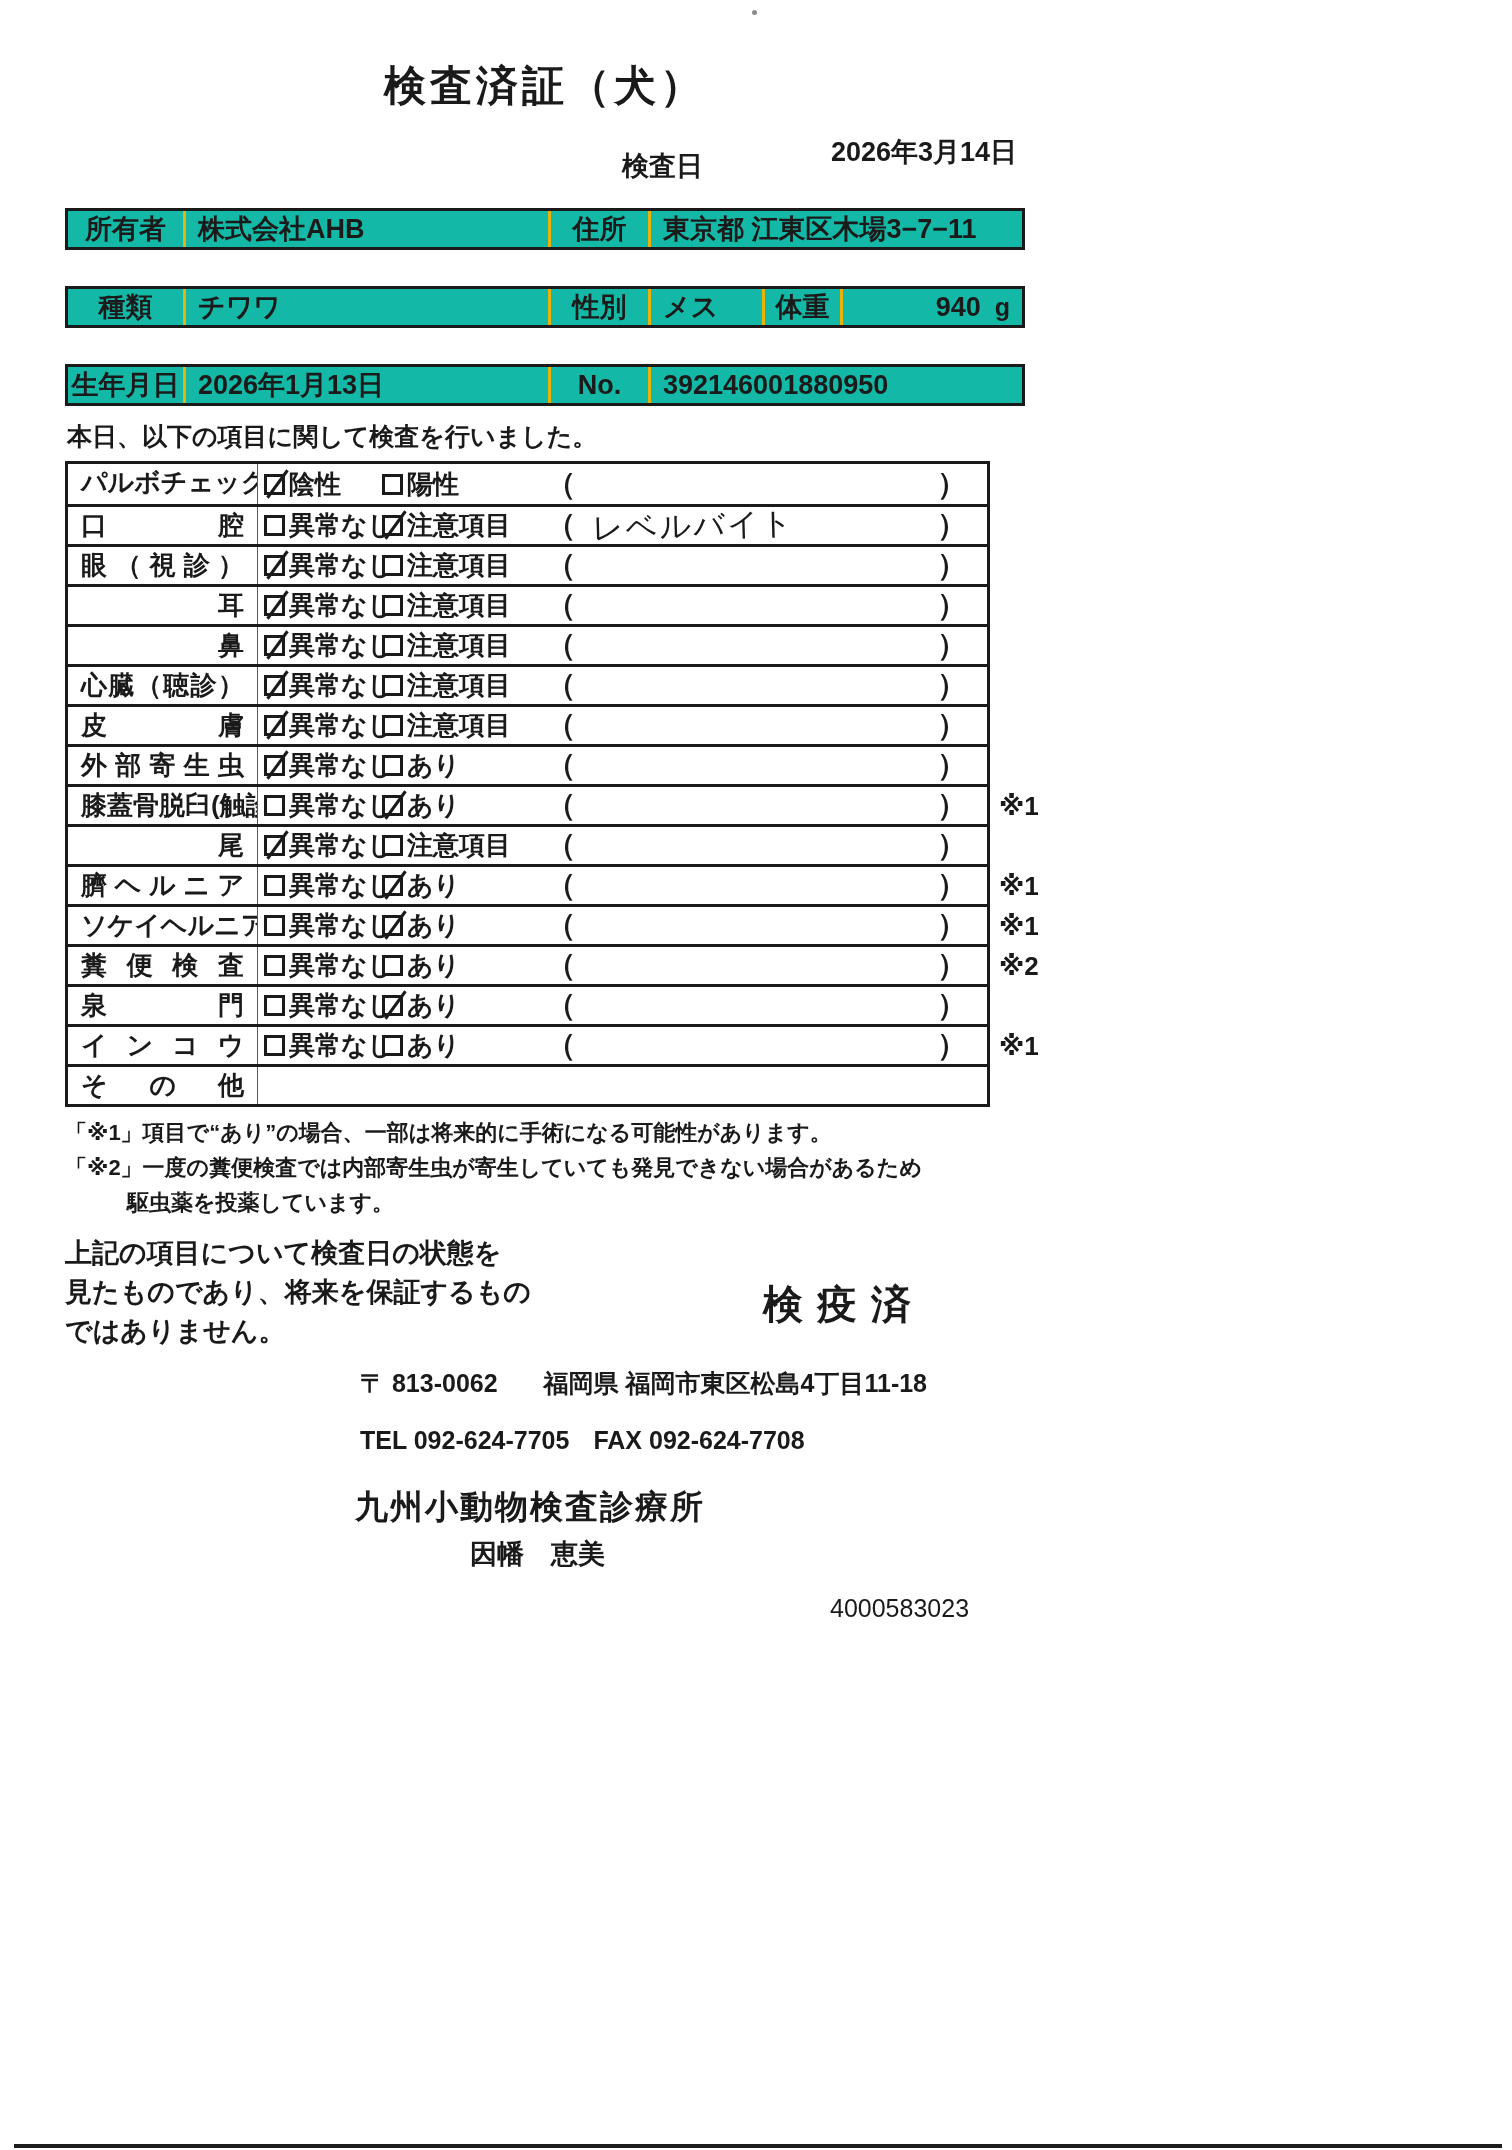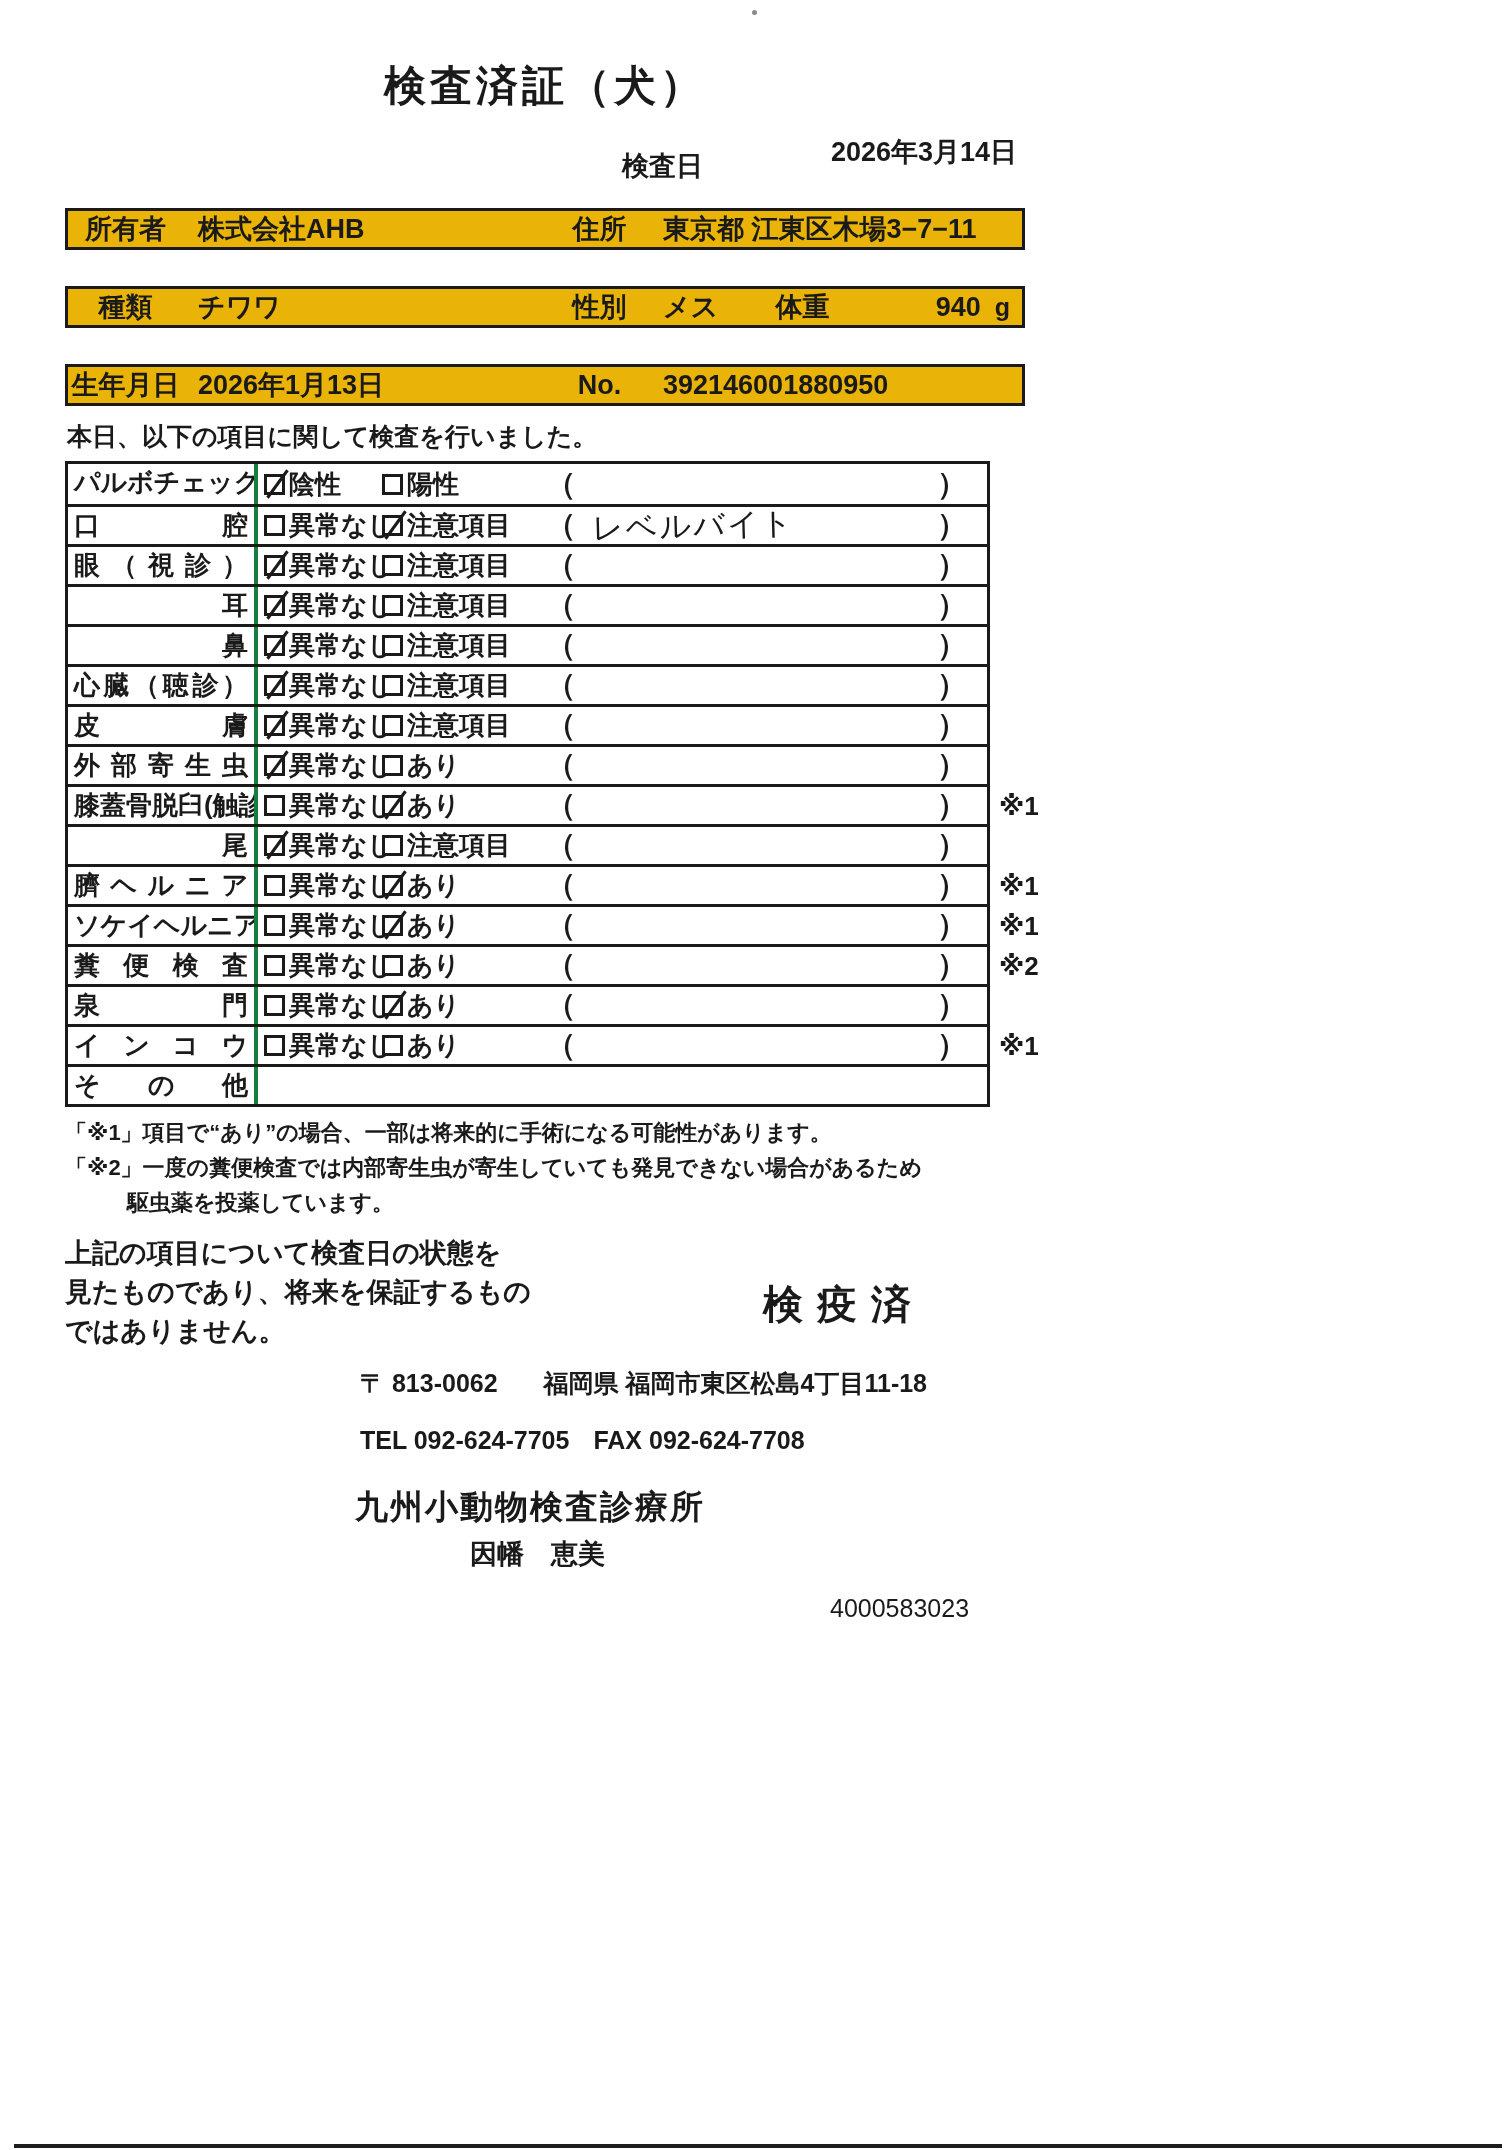--- a/index.html
+++ b/index.html
@@ -11,21 +11,21 @@
   }
   .page { position:absolute; inset:0; background:#fff; overflow:hidden; }
   .doc { position:absolute; left:65px; top:48px; width:960px; }
 
   .title { font-size:42px; font-weight:700; text-align:center; letter-spacing:4px; margin:10px 0 20px; }
 
   .date-row { position:relative; height:38px; margin-bottom:8px; font-size:27px; }
   .date-label { position:absolute; left:557px; top:14px; }
   .date-value { position:absolute; right:8px; top:0; }
 
-  .box-row { display:flex; border:3px solid #1a1a1a; height:42px; align-items:stretch; background:#eab308;margin-top:36px; }
+  .box-row { display:flex; border:3px solid #1a1a1a; height:42px; align-items:stretch; background:#14b8a6;margin-top:36px; }
   .cell { display:flex; align-items:center; font-size:27px; border-left:3px solid #eab308; padding:0 12px; overflow:hidden; white-space:nowrap; }
   .cell:first-child { border-left:none; }
   .cell.lab { justify-content:center; padding:0 6px; }
   .w115 { width:115px; flex:none; }
   .w365 { width:365px; flex:none; }
   .w100 { width:100px; flex:none; }
   .w95  { width:114px;  flex:none; }
   .w78  { width:78px;  flex:none; }
   .flex1 { flex:1; }
   .weight-cell { justify-content:flex-end; }
@@ -33,22 +33,22 @@
   .mb12 { margin-bottom:12px; }
   .mb8 { margin-bottom:8px; }
   .mb14 { margin-bottom:14px; }
 
   .intro { font-size:25px; margin:4px 0 8px 2px; }
 
   .insp-table { width:925px; border:3px solid #1a1a1a; }
   .insp-row { display:flex; height:40px; border-top:3px solid #1a1a1a; position:relative; }
   .insp-row:first-child { border-top:none; }
   .insp-label {
-    width:190px; flex:none; border-right:4px solid #15803d;
-    padding:0 6px; font-size:26px; line-height:36px;
+    width:190px; flex:none; border-right:1px solid #15803d;
+    padding:0 13px; font-size:26px; line-height:36px;
     display:block; text-align:justify; text-align-last:justify;
     white-space:nowrap; overflow:hidden;
   }
   .insp-content { flex:1; display:flex; align-items:center; padding:0 20px 0 6px; }
   .opt { display:flex; align-items:center; width:118px; flex:none; }
   .opt.opt2 { width:164px; }
   .checkbox { width:21px; height:21px; border:3px solid #1a1a1a; margin-right:4px; position:relative; flex:none; background:#fff; }
   .checkbox[data-checked="true"]::after {
     content:""; position:absolute; width:3px; height:34px; background:#1a1a1a;
     left:9px; top:-10px; transform:rotate(36deg);

